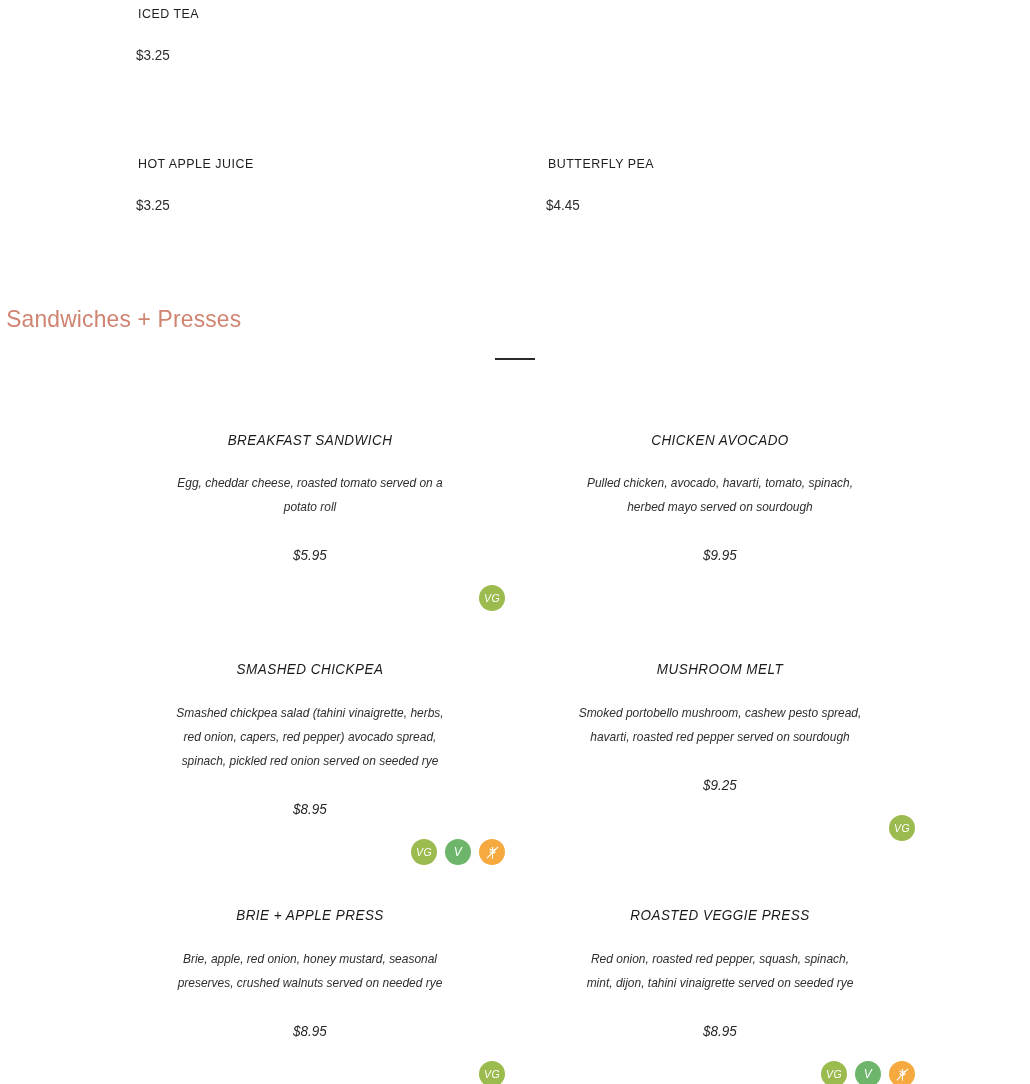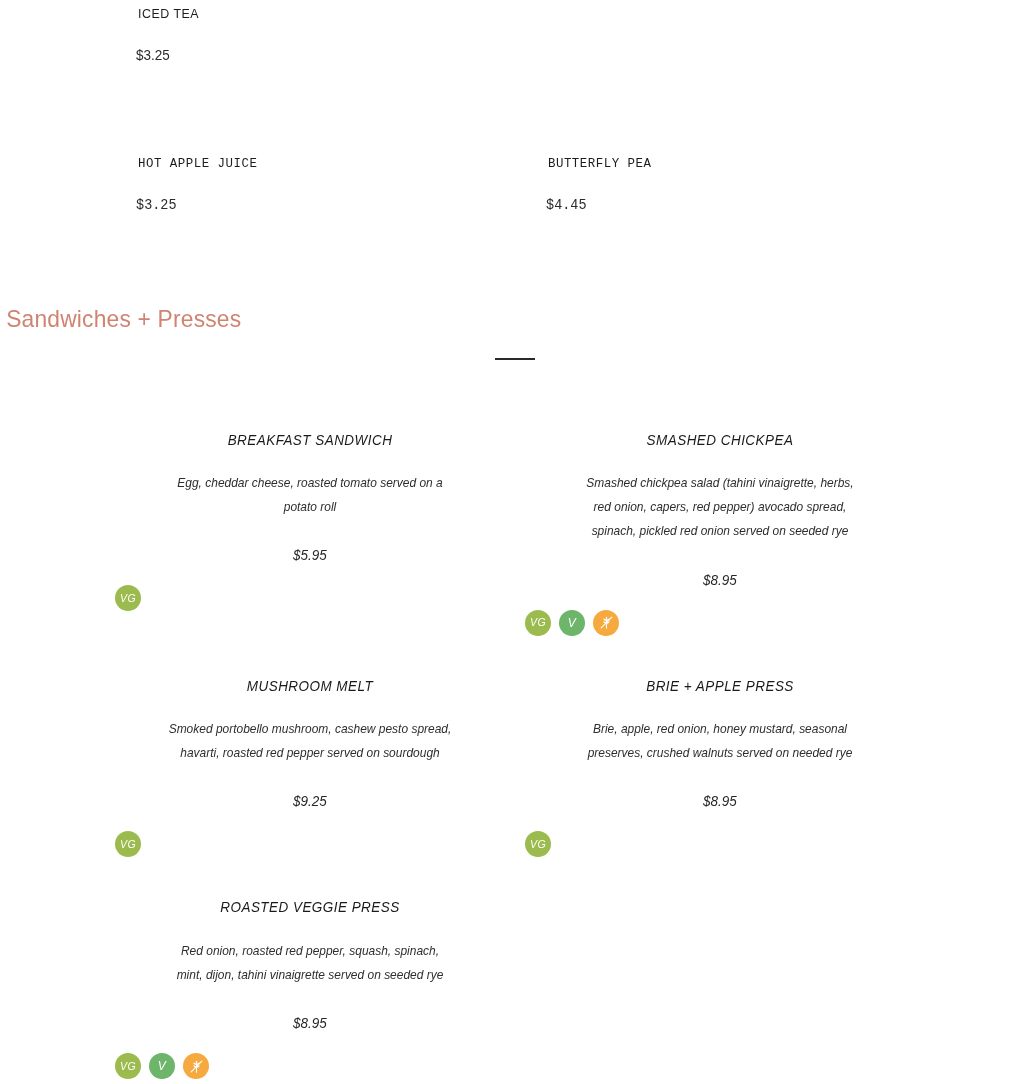--- a/index.html
+++ b/index.html
@@ -49,21 +49,21 @@
   }
   .bev-price {
     font-size: 14.5px;
     color: #2b2b2b;
     margin-top: 24px;
     transform: scaleX(0.93);
     transform-origin: center;
   }
   .bev-row { margin-bottom: 0; }
   .bev-row.row1 { padding-top: 6px; }
-  .bev-row.row2 { padding-top: 93px; font-family: Liberation Mono, monospace; }
+  .bev-row.row2 { padding-top: 93px; }
 
   
   .section-head {
     text-align: left;
     padding-top: 93px;
   }
   .section-title {
     font-size: 24px;
     color: #d08370;
     font-weight: 400;
@@ -115,21 +115,21 @@
   .item-price {
     font-size: 14.5px;
     color: #262626;
     margin-top: 28px;
     transform: scaleX(0.93);
     transform-origin: center;
   }
   .badges {
     margin-top: 22px;
     display: flex;
-    justify-content: flex-start;
+    justify-content: flex-end;
     gap: 8px;
     min-height: 0;
   }
   .badges:empty { display: none; }
 
   .badge {
     width: 26px; height: 26px;
     border-radius: 50%;
     display: flex;
     align-items: center;
@@ -174,20 +174,25 @@
   </div>
 
   <div class="items-grid" id="items-grid">
       <div class="item" style="margin-bottom: 50px;">
         <div class="item-name">BREAKFAST SANDWICH</div>
         <div class="item-desc">Egg, cheddar cheese, roasted tomato served on a potato roll</div>
         <div class="item-price">$5.95</div>
         <div class="badges">
           <span class="badge badge-vg">VG</span>
         </div>
+      </div>
+      <div class="item" style="margin-bottom: 50px;">
+        <div class="item-name">CHICKEN AVOCADO</div>
+        <div class="item-desc">Pulled chicken, avocado, havarti, tomato, spinach, herbed mayo served on sourdough</div>
+        <div class="item-price">$9.95</div>
       </div>
       <div class="item" style="margin-bottom: 42px;">
         <div class="item-name">SMASHED CHICKPEA</div>
         <div class="item-desc">Smashed chickpea salad (tahini vinaigrette, herbs, red onion, capers, red pepper) avocado spread, spinach, pickled red onion served on seeded rye</div>
         <div class="item-price">$8.95</div>
         <div class="badges">
           <span class="badge badge-vg">VG</span>
           <span class="badge badge-v">V</span>
           <span class="badge badge-gf">
             <svg width="17" height="17" viewBox="0 0 24 24" aria-hidden="true">

